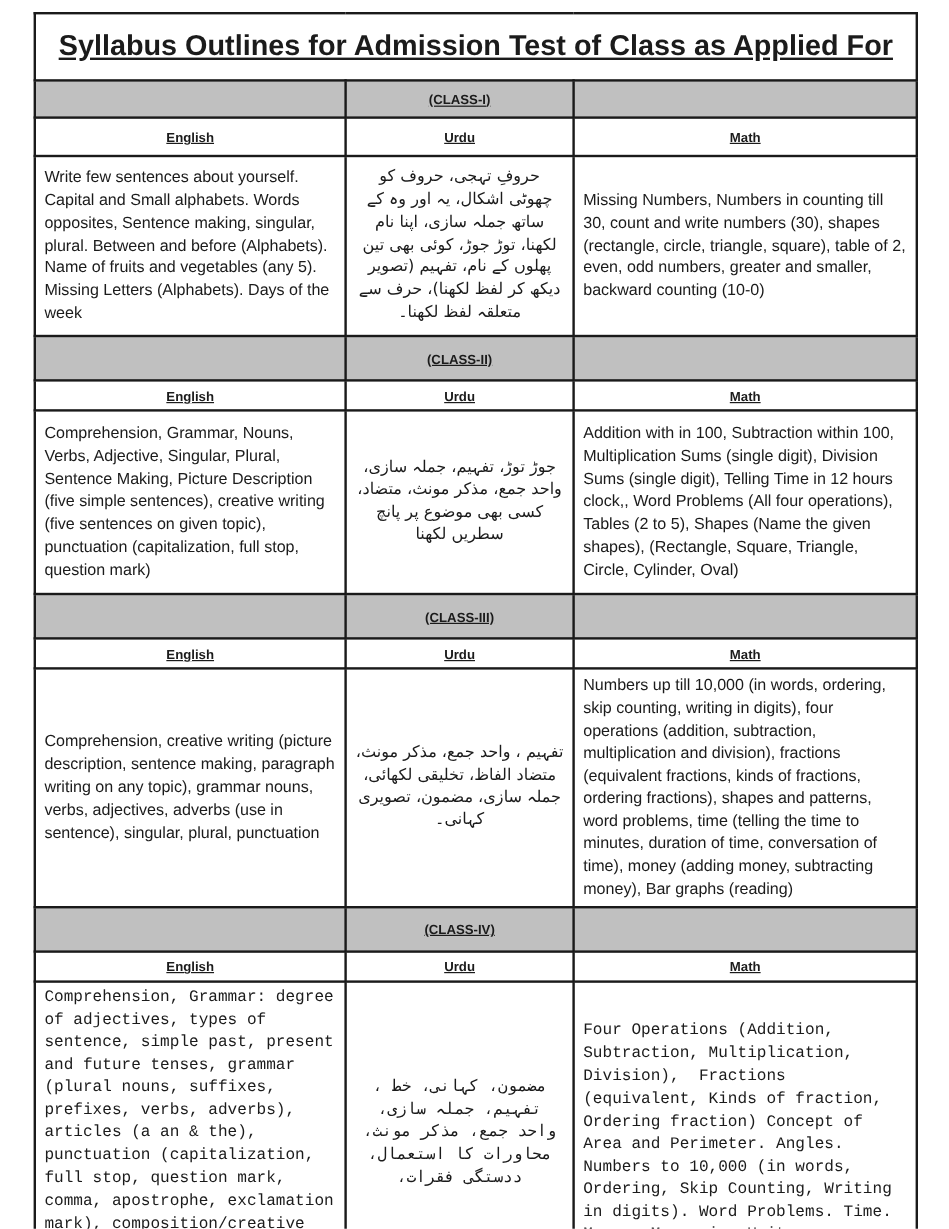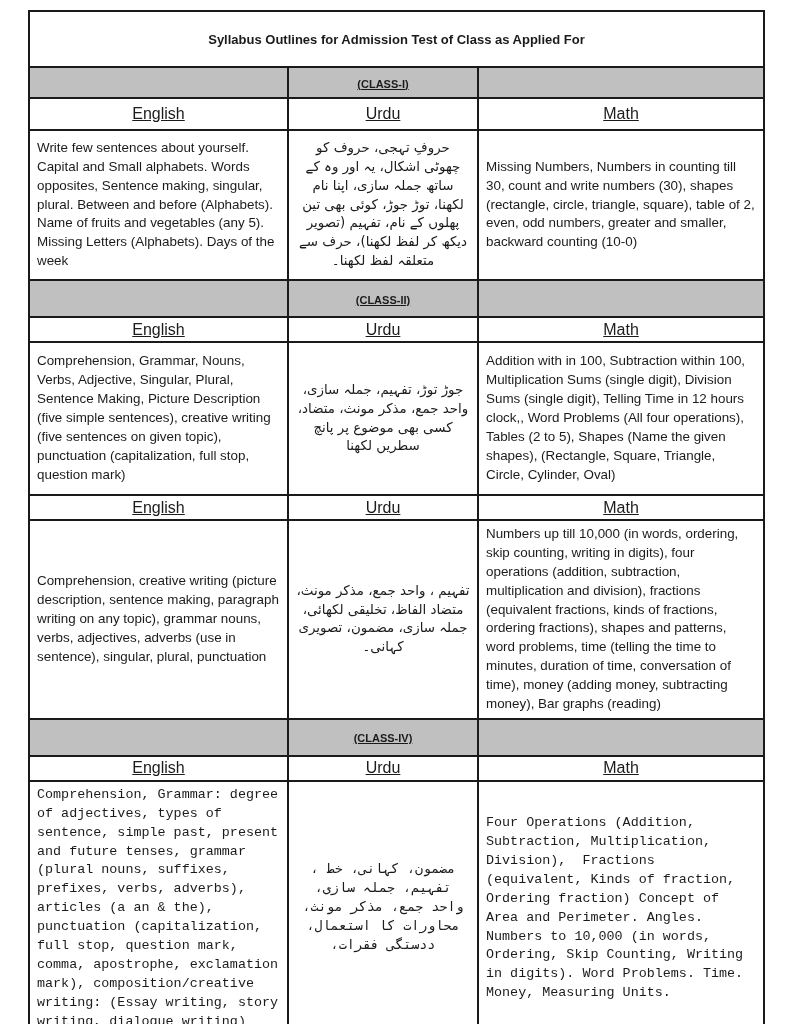--- a/index.html
+++ b/index.html
@@ -24,22 +24,23 @@
     border: 2px solid #1a1a1a;
     vertical-align: middle;
   }
   
   td.title-cell {
     height: 56px;
     text-align: center;
     background: #ffffff;
   }
   .doc-title {
-    font-size: 13px;
+    font-size: 24px;
     font-weight: bold;
+    text-decoration: underline;
   }
   
   tr.class-row td {
     background: #c0c0c0;
     height: 31px;
     text-align: center;
   }
   tr.class-row.compact td { height: 37px; }
   .class-label {
     font-size: 11px;
@@ -47,22 +48,22 @@
     text-decoration: underline;
   }
   
   tr.head-row td {
     height: 32px;
     text-align: center;
     background: #ffffff;
   }
   tr.head-row.compact td { height: 25px; }
   .col-head {
-    font-size: 16px;
-    font-weight: normal;
+    font-size: 11px;
+    font-weight: bold;
     text-decoration: underline;
   }
   
   tr.content-row td {
     padding: 4px 7px;
     font-size: 13.4px;
     line-height: 1.41;
     white-space: pre-wrap;
     background: #ffffff;
   }
@@ -129,20 +130,27 @@
       <td><span class="col-head">English</span></td>
       <td><span class="col-head">Urdu</span></td>
       <td><span class="col-head">Math</span></td>
     </tr>
     <tr class="content-row row-c2">
       <td class="eng-cell">Comprehension, Grammar, Nouns, Verbs, Adjective, Singular, Plural, Sentence Making, Picture Description    (five simple sentences), creative writing (five sentences on given topic), punctuation (capitalization, full stop, question mark)</td>
       <td class="urdu-cell">جوڑ توڑ، تفہیم، جملہ سازی، واحد جمع، مذکر مونث، متضاد، کسی بھی موضوع پر پانچ سطریں لکھنا</td>
       <td class="math-cell">Addition with in 100, Subtraction within 100, Multiplication Sums (single digit), Division Sums (single digit), Telling Time in 12 hours clock,, Word Problems (All four operations), Tables (2 to 5), Shapes (Name the given shapes), (Rectangle, Square, Triangle, Circle, Cylinder, Oval)</td>
     </tr>
 
+    <tr class="class-row compact">
+      <td></td>
+      <td>
+        <span class="class-label">(CLASS-III)</span>
+      </td>
+      <td></td>
+    </tr>
     <tr class="head-row compact">
       <td><span class="col-head">English</span></td>
       <td><span class="col-head">Urdu</span></td>
       <td><span class="col-head">Math</span></td>
     </tr>
     <tr class="content-row row-c3">
       <td class="eng-cell">Comprehension, creative writing (picture description, sentence making, paragraph writing on any topic), grammar nouns, verbs, adjectives, adverbs (use in sentence), singular, plural, punctuation</td>
       <td class="urdu-cell">تفہیم ، واحد جمع، مذکر مونث، متضاد الفاظ، تخلیقی لکھائی، جملہ سازی، مضمون، تصویری کہانی۔</td>
       <td class="math-cell">Numbers up till 10,000 (in words, ordering, skip counting, writing in digits), four operations (addition, subtraction, multiplication and division), fractions (equivalent fractions, kinds of fractions, ordering fractions), shapes and patterns, word problems, time (telling the time to minutes, duration of time, conversation of time), money (adding money, subtracting money), Bar graphs (reading)</td>
     </tr>

